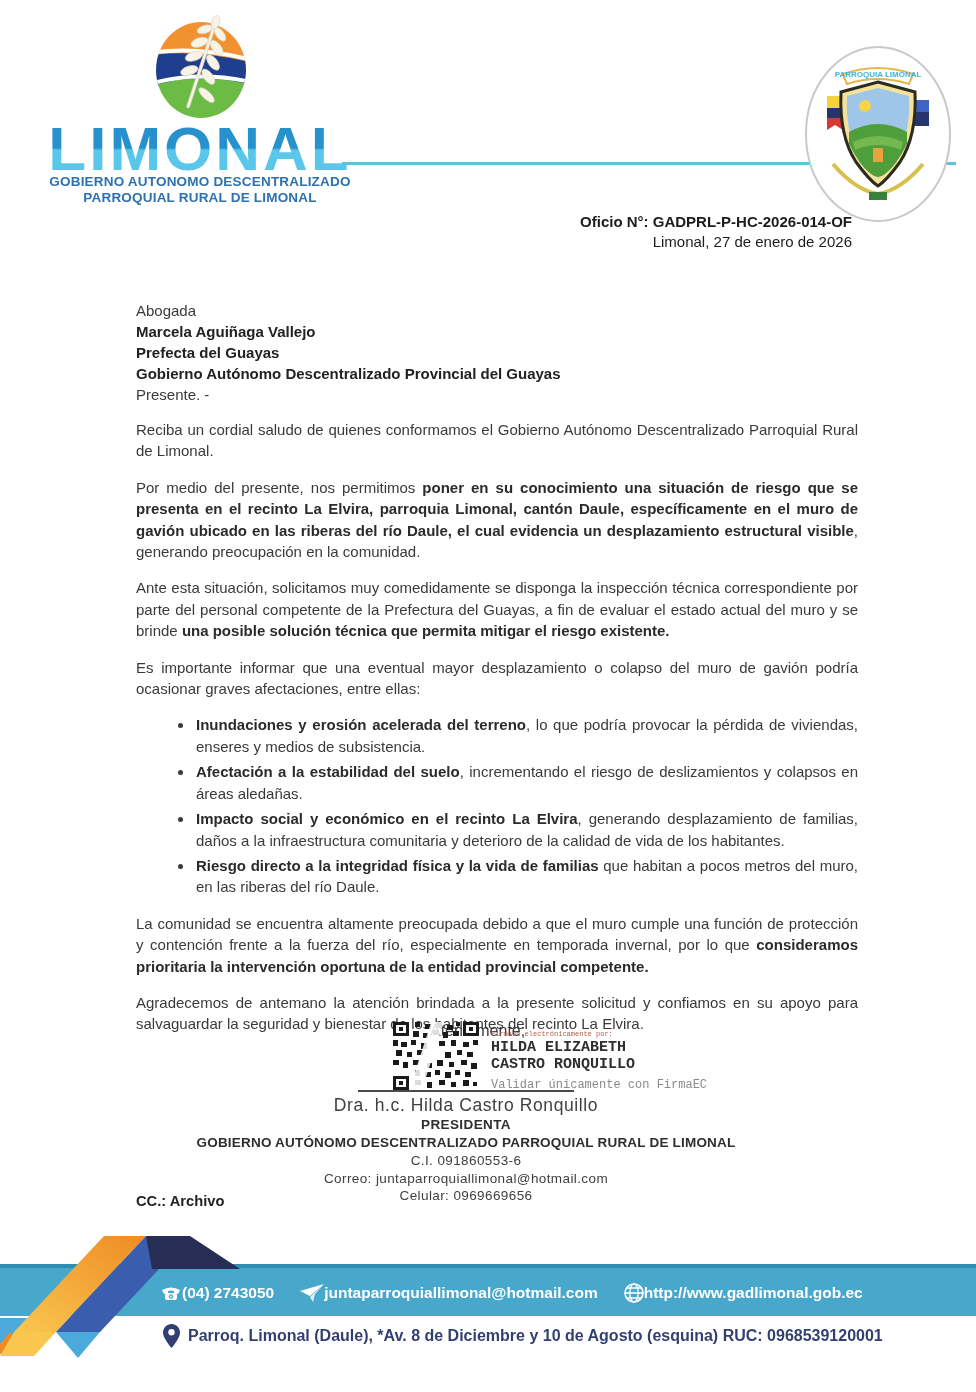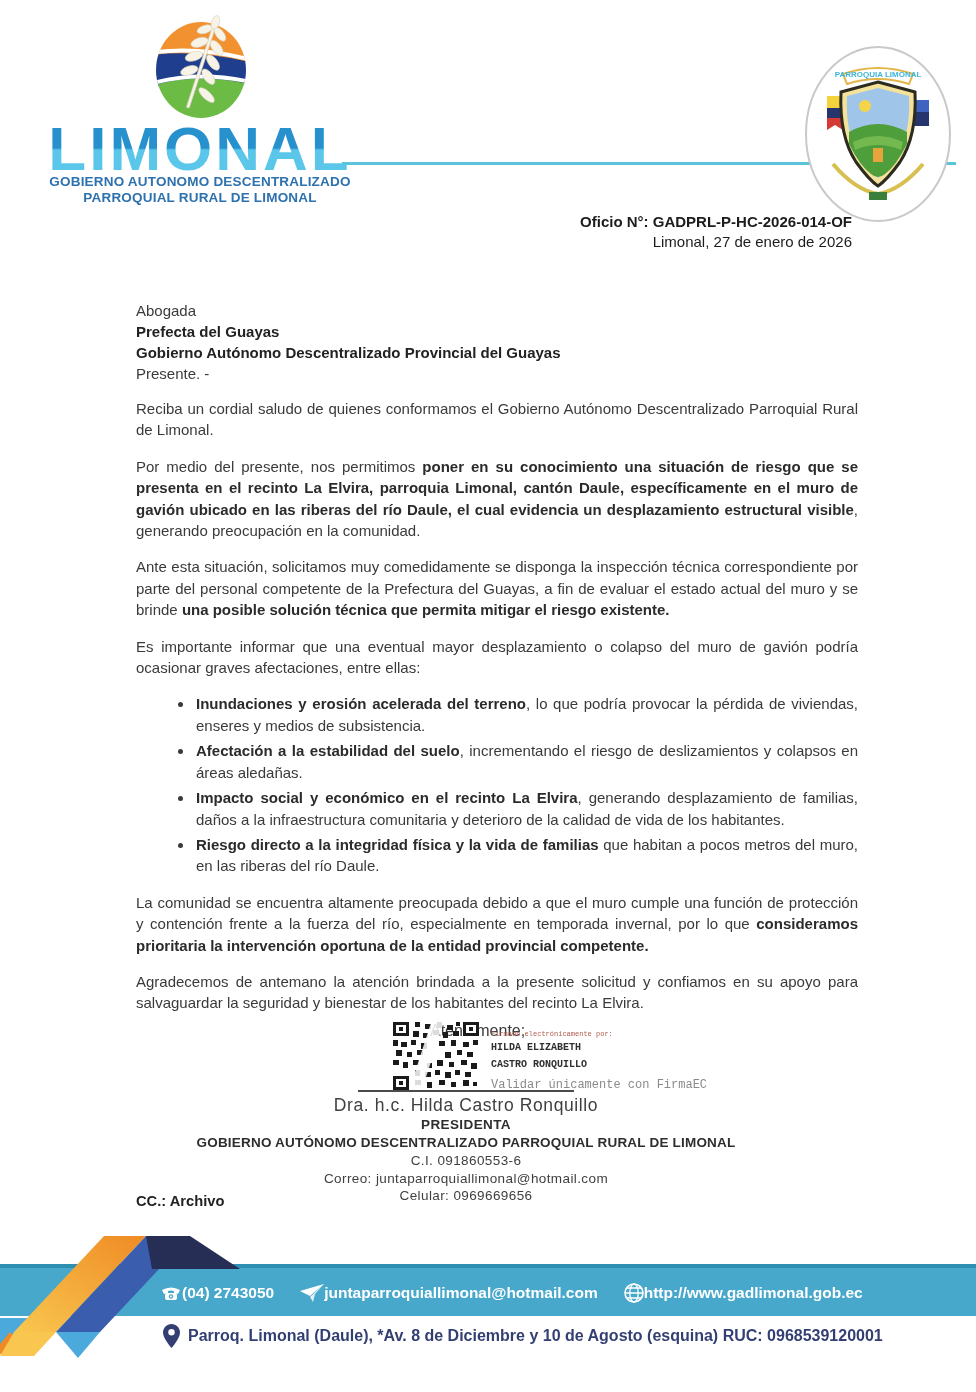--- a/index.html
+++ b/index.html
@@ -32,21 +32,21 @@
   .recipient .b{font-weight:bold;color:#222;}
   .salutation{margin-bottom:16px;}
   b, strong{color:#2b2b2b;}
   ul.risks{margin:0 0 15px 0;padding-left:58px;}
   ul.risks li{margin-bottom:4px;padding-left:2px;}
   
   .atentamente{position:absolute;left:430px;top:1022px;font-size:16px;color:#3a3a3a;}
   .qr{position:absolute;left:393px;top:1022px;}
   .stamp-text{position:absolute;left:491px;top:1030px;width:230px;font-family:"Liberation Mono", monospace;}
   .stamp-tiny{font-size:7px;color:#b05a4a;letter-spacing:0;line-height:9px;}
-  .stamp-name{font-size:10px;font-weight:bold;color:#2f2f2f;line-height:17px;}
+  .stamp-name{font-size:15px;font-weight:bold;color:#2f2f2f;line-height:17px;}
   .stamp-tiny2{font-size:12px;color:#8a8a8a;margin-top:5px;}
   .sig-rule{position:absolute;left:358px;top:1090px;width:216px;height:2px;background:#4a4a4a;}
   .sig-block{position:absolute;left:156px;top:1094px;width:620px;text-align:center;color:#3f3f3f;}
   .sig-name{font-size:17.5px;letter-spacing:.6px;line-height:22px;}
   .sig-title{font-size:13.5px;font-weight:bold;letter-spacing:.4px;line-height:18px;color:#2e2e2e;}
   .sig-org{font-size:13.5px;font-weight:bold;letter-spacing:.2px;line-height:18px;color:#2e2e2e;}
   .sig-small{font-size:13.5px;line-height:17.5px;letter-spacing:.4px;}
   .cc{position:absolute;left:136px;top:1193px;font-size:14.7px;font-weight:bold;color:#222;}
   
   .footer{position:absolute;left:0;top:1232px;width:976px;height:160px;}
@@ -130,20 +130,21 @@
     <div class="oficio-line1">
       <span>Oficio N°:</span>
       <span>GADPRL-P-HC-2026-014-OF</span>
     </div>
     <div>Limonal, 27 de enero de 2026</div>
   </div>
 
   <div class="letter">
     <div class="recipient">
       <div>Abogada</div>
+      <div class="b">Marcela Aguiñaga Vallejo</div>
       <div class="b">Prefecta del Guayas</div>
       <div class="b">Gobierno Autónomo Descentralizado Provincial del Guayas</div>
       <div>Presente. -</div>
     </div>
 
 
     <p>Reciba un cordial saludo de quienes conformamos el Gobierno Autónomo Descentralizado Parroquial Rural de Limonal.</p>
 
     <p><span>Por medio del presente, nos permitimos </span><b>poner en su conocimiento una situación de riesgo que se presenta en el recinto La Elvira, parroquia Limonal, cantón Daule, específicamente en el muro de gavión ubicado en las riberas del río Daule, el cual evidencia un desplazamiento estructural visible</b><span>, generando preocupación en la comunidad.</span></p>
 

